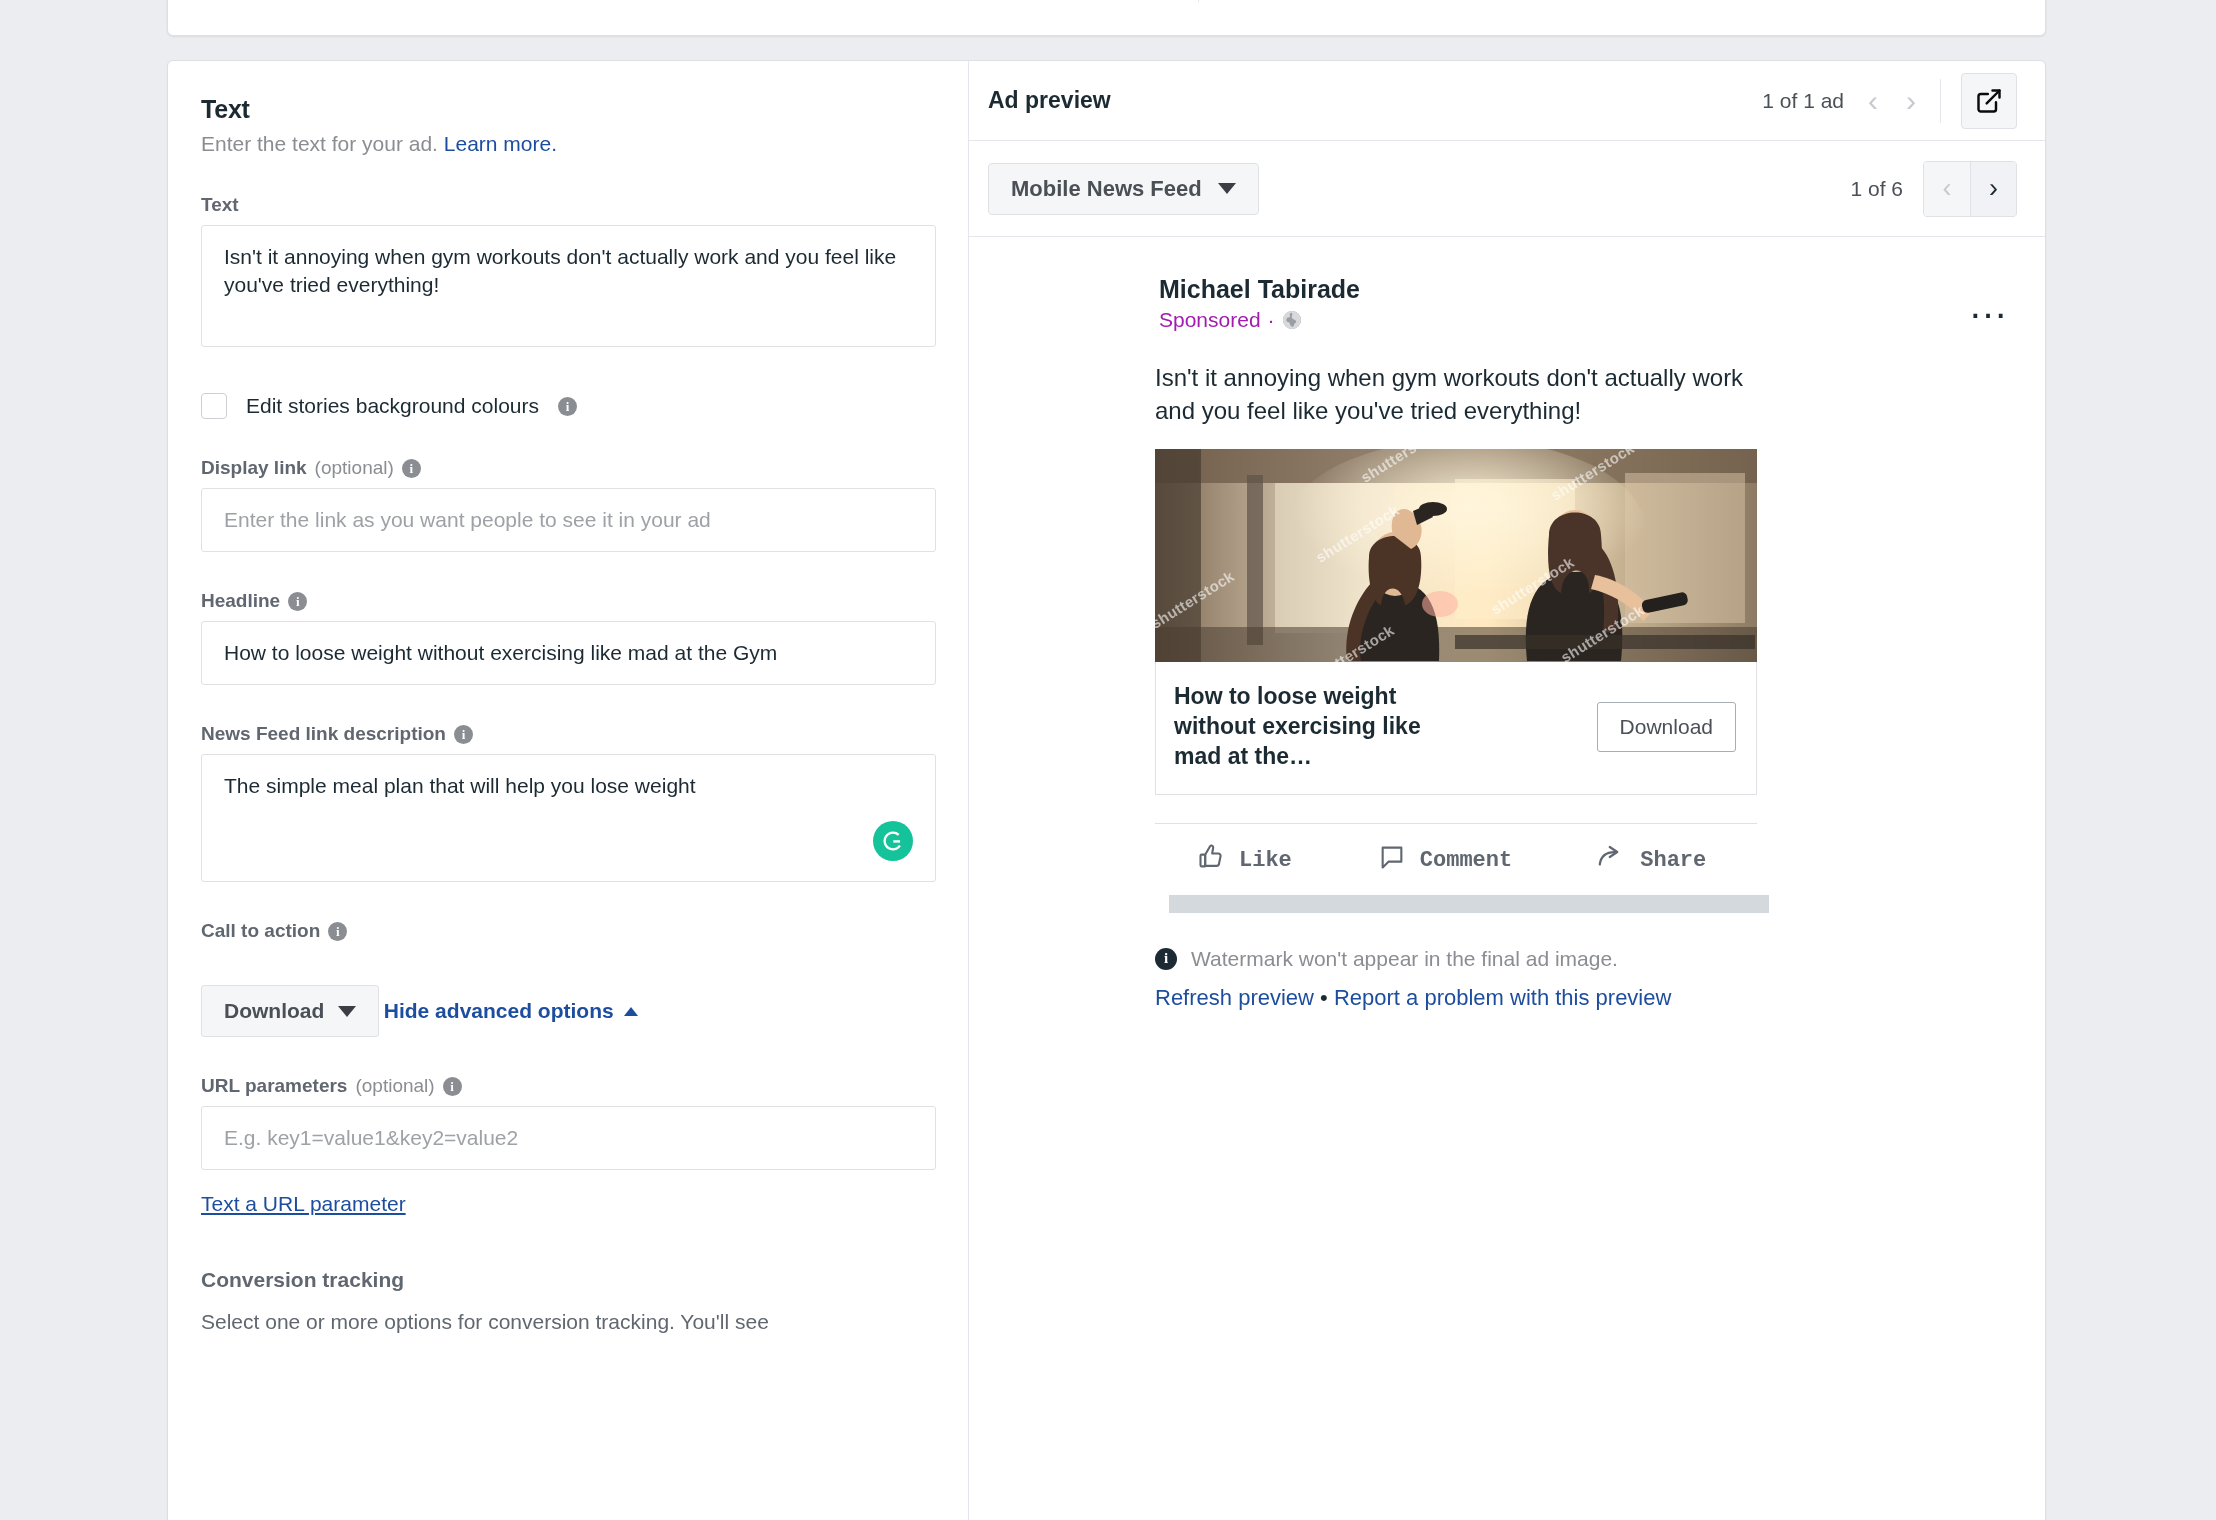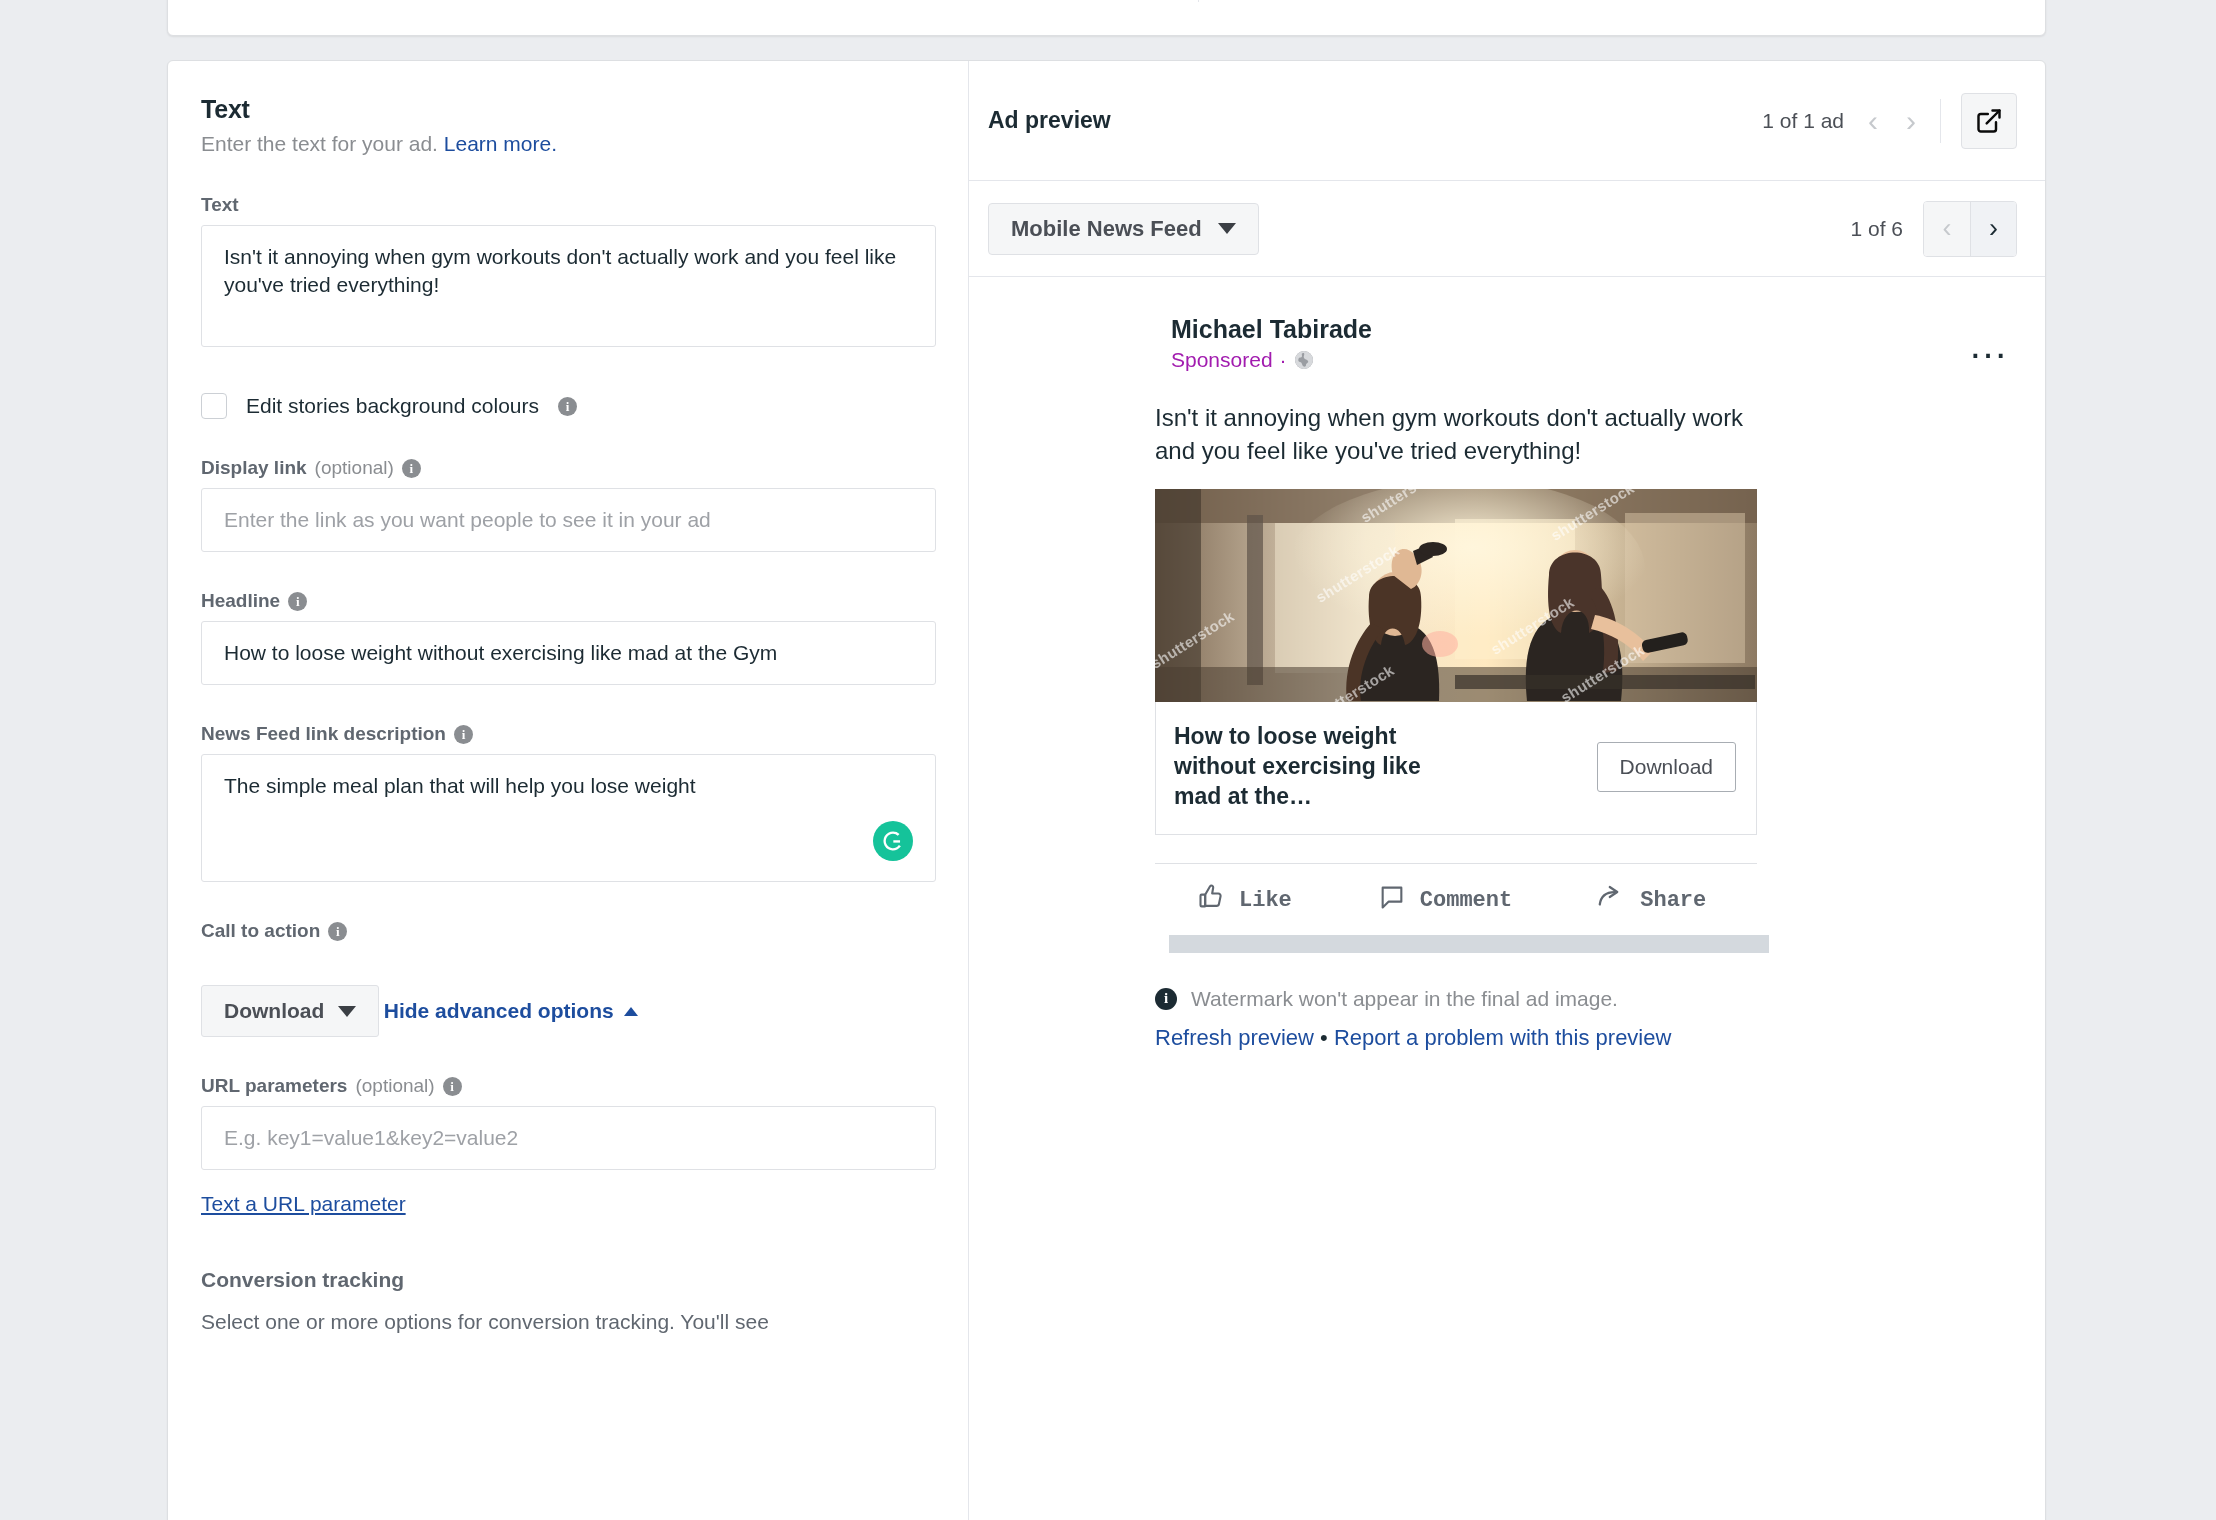--- a/index.html
+++ b/index.html
@@ -96,21 +96,21 @@
   
   .gram {
     position: absolute; right: 22px; bottom: 20px;
     width: 40px; height: 40px; border-radius: 50%;
     background: #15c39a; display: flex; align-items: center; justify-content: center;
   }
   .gram svg { display: block; }
 
   
   .preview-head {
-    height: 120px; border-bottom: 1px solid #e4e6eb;
+    height: 80px; border-bottom: 1px solid #e4e6eb;
     display: flex; align-items: center; padding: 0 28px 0 19px;
   }
   .preview-title { font-size: 23px; font-weight: bold; color: #1c2b33; }
   .ph-right { margin-left: auto; display: flex; align-items: center; gap: 20px; }
   .count { font-size: 21px; color: #4b4f56; }
   .chev { font-size: 30px; color: #c6c9cd; line-height: 1; padding: 0 4px; }
   .vsep { width: 1px; height: 44px; background: #e4e6eb; }
   .extbtn {
     width: 56px; height: 56px; background: #f5f6f7;
     border: 1px solid #dfe1e5; border-radius: 4px;
@@ -131,21 +131,21 @@
   .seg > div {
     width: 46px; height: 54px; display: flex; align-items: center; justify-content: center;
     font-size: 27px; background: #f5f6f7;
   }
   .seg .disabled { color: #c6c9cd; }
   .seg .active { color: #1c2b33; background: #f0f2f5; border-left: 1px solid #dfe1e5; }
 
   
   .post { padding: 38px 0 0 0; }
   .post-head { display: flex; align-items: center; padding: 0 34px 0 186px; }
-  .who { margin-left: 16px; }
+  .who { margin-left: 4px; }
   .who .name { font-size: 25px; font-weight: bold; color: #1c2b33; }
   .who .spon {
     font-size: 21px; color: #a21caf; margin-top: 4px;
     display: flex; align-items: center; gap: 7px;
   }
   .globe { width: 20px; height: 20px; display: inline-block; }
   .dots { margin-left: auto; font-size: 40px; color: #1c2b33; letter-spacing: 3px; line-height: .4; }
 
   .post-body {
     margin: 30px 0 0 186px; width: 605px;

